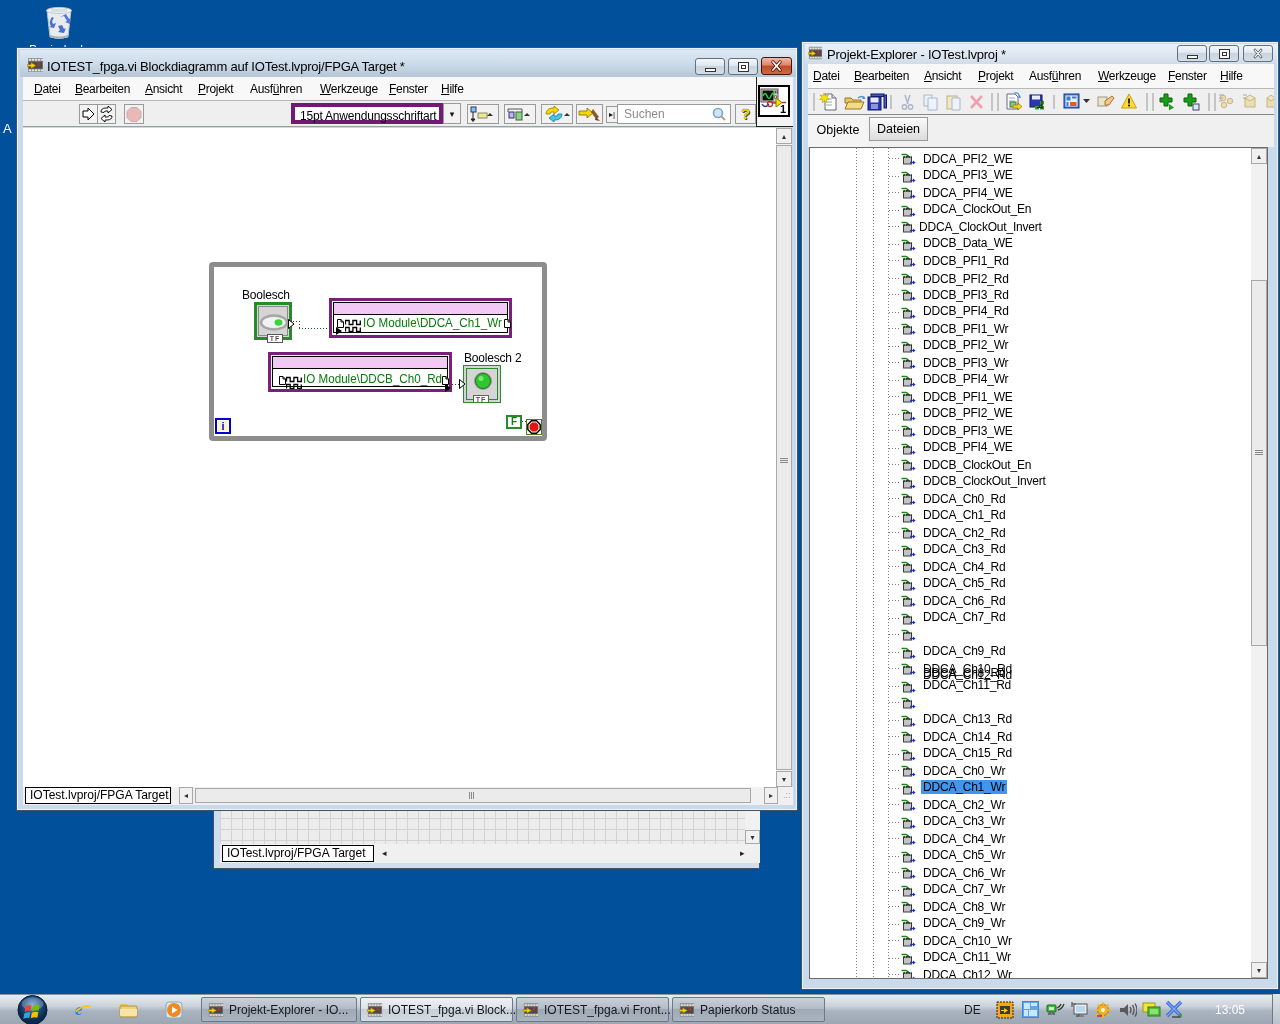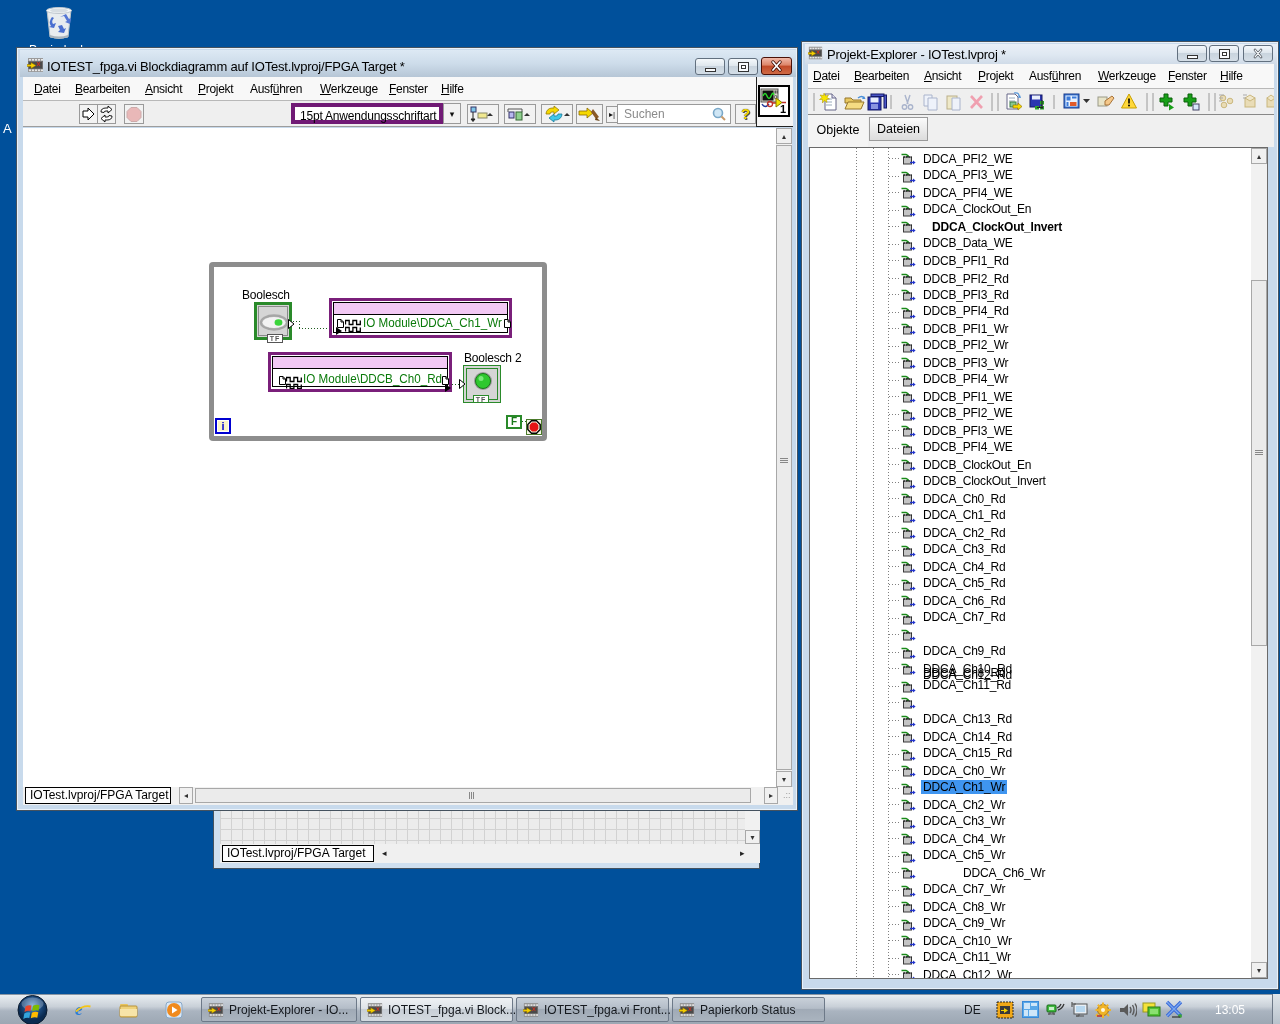--- a/index.html
+++ b/index.html
@@ -490,21 +490,21 @@
   <div class="abs treetext" style="left:113px;top:54px;">DDCA_ClockOut_En</div>
 <svg class="abs" style="left:90px;top:70px;" width="16" height="16" viewBox="0 0 16 16">
         <path d="M1.5 4.5 h4.5 q1.5 0.2 1.7 1.7" fill="none" stroke="#1a8a1a" stroke-width="1.5"></path>
         <path d="M8.6 4.7 l0.6 3.6 -3.4 -1.4 Z" fill="#1a8a1a"></path>
         <rect x="3.5" y="7" width="8" height="7" fill="#c4c4c4" stroke="#3a3a3a"></rect>
         <path d="M3.5 7 h8" stroke="#000" stroke-dasharray="1.5 1"></path>
         <path d="M10 12.5 h3.4" stroke="#2233cc" stroke-width="1.4" fill="none"></path>
         <path d="M13 10.6 l2.6 1.9 -2.6 1.9 Z" fill="#2233cc"></path>
       </svg>
   <div class="abs hdots" style="left:79px;top:78px;width:11px;"></div>
-  <div class="abs treetext" style="left:122px;top:72px;font-weight:bold;">DDCA_ClockOut_Invert</div>
+  <div class="abs treetext" style="left:109px;top:72px;">DDCA_ClockOut_Invert</div>
 <svg class="abs" style="left:90px;top:88px;" width="16" height="16" viewBox="0 0 16 16">
         <path d="M1.5 4.5 h4.5 q1.5 0.2 1.7 1.7" fill="none" stroke="#1a8a1a" stroke-width="1.5"></path>
         <path d="M8.6 4.7 l0.6 3.6 -3.4 -1.4 Z" fill="#1a8a1a"></path>
         <rect x="3.5" y="7" width="8" height="7" fill="#c4c4c4" stroke="#3a3a3a"></rect>
         <path d="M3.5 7 h8" stroke="#000" stroke-dasharray="1.5 1"></path>
         <path d="M10 12.5 h3.4" stroke="#2233cc" stroke-width="1.4" fill="none"></path>
         <path d="M13 10.6 l2.6 1.9 -2.6 1.9 Z" fill="#2233cc"></path>
       </svg>
   <div class="abs hdots" style="left:79px;top:96px;width:11px;"></div>
   <div class="abs treetext" style="left:113px;top:88px;">DDCB_Data_WE</div>
@@ -870,21 +870,21 @@
   <div class="abs treetext" style="left:113px;top:700px;">DDCA_Ch5_Wr</div>
 <svg class="abs" style="left:90px;top:716px;" width="16" height="16" viewBox="0 0 16 16">
         <path d="M1.5 4.5 h4.5 q1.5 0.2 1.7 1.7" fill="none" stroke="#1a8a1a" stroke-width="1.5"></path>
         <path d="M8.6 4.7 l0.6 3.6 -3.4 -1.4 Z" fill="#1a8a1a"></path>
         <rect x="3.5" y="7" width="8" height="7" fill="#c4c4c4" stroke="#3a3a3a"></rect>
         <path d="M3.5 7 h8" stroke="#000" stroke-dasharray="1.5 1"></path>
         <path d="M10 12.5 h3.4" stroke="#2233cc" stroke-width="1.4" fill="none"></path>
         <path d="M13 10.6 l2.6 1.9 -2.6 1.9 Z" fill="#2233cc"></path>
       </svg>
   <div class="abs hdots" style="left:79px;top:724px;width:11px;"></div>
-  <div class="abs treetext" style="left:113px;top:718px;margin-left:40px;">DDCA_Ch6_Wr</div>
+  <div class="abs treetext" style="left:113px;top:718px;">DDCA_Ch6_Wr</div>
 <svg class="abs" style="left:90px;top:734px;" width="16" height="16" viewBox="0 0 16 16">
         <path d="M1.5 4.5 h4.5 q1.5 0.2 1.7 1.7" fill="none" stroke="#1a8a1a" stroke-width="1.5"></path>
         <path d="M8.6 4.7 l0.6 3.6 -3.4 -1.4 Z" fill="#1a8a1a"></path>
         <rect x="3.5" y="7" width="8" height="7" fill="#c4c4c4" stroke="#3a3a3a"></rect>
         <path d="M3.5 7 h8" stroke="#000" stroke-dasharray="1.5 1"></path>
         <path d="M10 12.5 h3.4" stroke="#2233cc" stroke-width="1.4" fill="none"></path>
         <path d="M13 10.6 l2.6 1.9 -2.6 1.9 Z" fill="#2233cc"></path>
       </svg>
   <div class="abs hdots" style="left:79px;top:742px;width:11px;"></div>
   <div class="abs treetext" style="left:113px;top:734px;">DDCA_Ch7_Wr</div>

